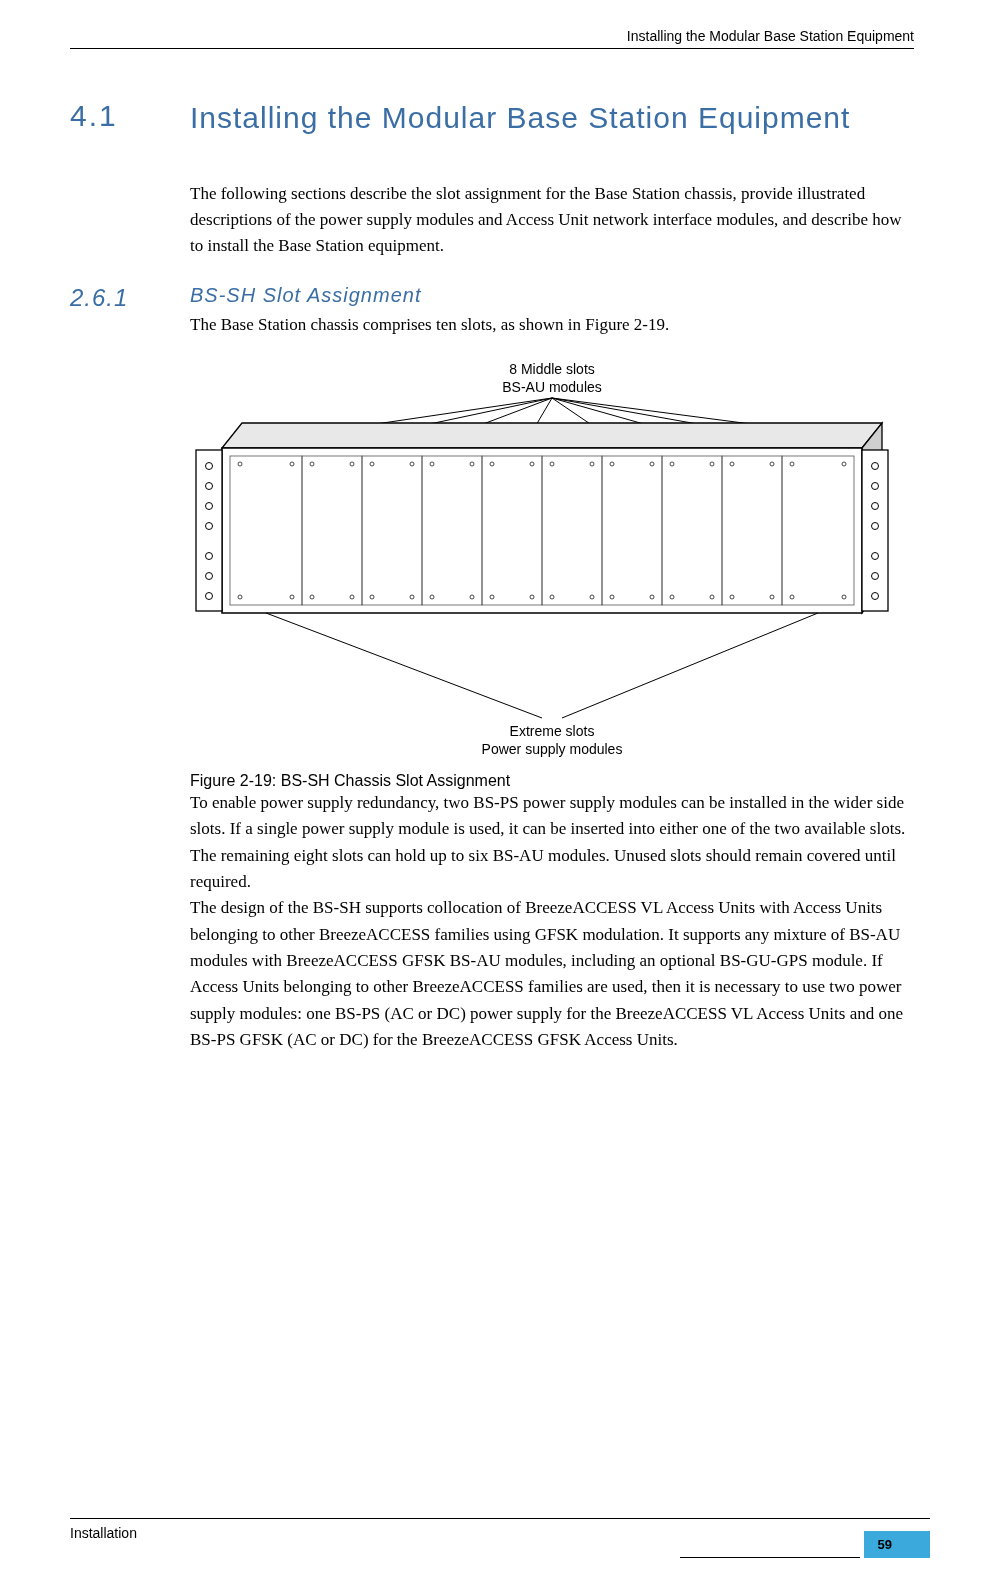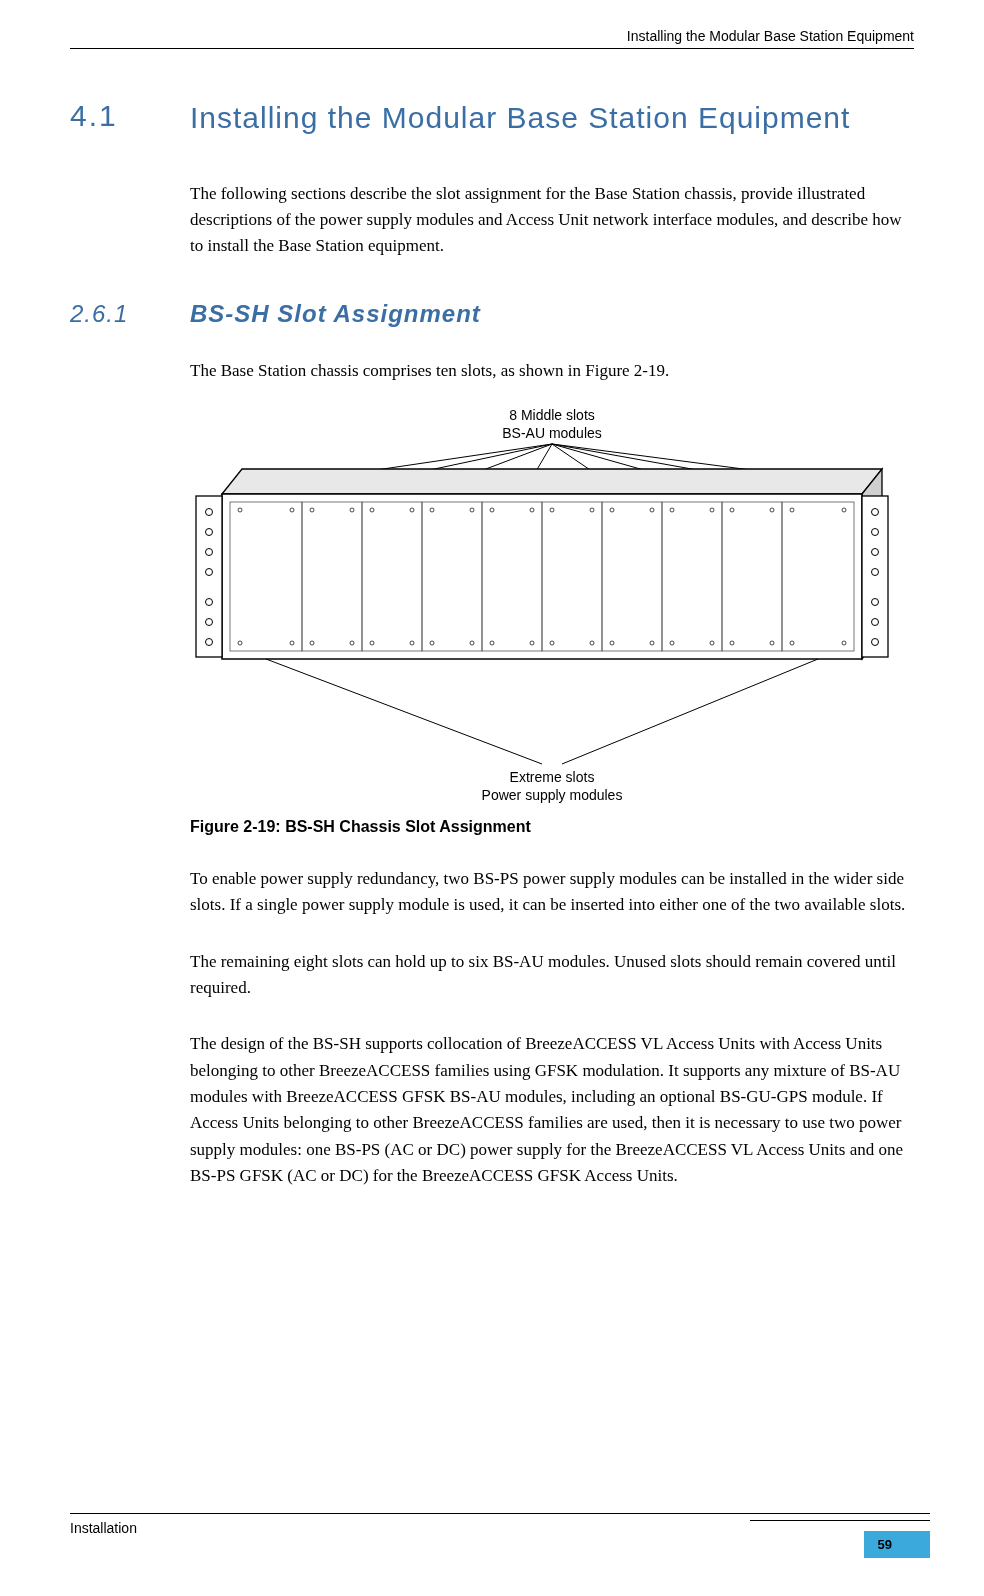--- a/index.html
+++ b/index.html
@@ -34,54 +34,53 @@
   }
   .section-title {
     font-family: Verdana, Arial, sans-serif;
     color: #3a6ea5;
     font-size: 30px;
     letter-spacing: 1px;
     line-height: 1.25;
   }
   .sub-row {
     display: flex;
-    margin-top: 40px;
+    margin-top: 24px;
     gap: 30px;
   }
   .sub-num {
     font-family: Verdana, Arial, sans-serif;
     color: #3a6ea5;
     font-size: 24px;
     font-style: italic;
     letter-spacing: 1px;
     min-width: 90px;
   }
   .sub-title {
     font-family: Verdana, Arial, sans-serif;
     color: #3a6ea5;
-    font-size: 24px;
+    font-size: 20px;
     font-style: italic;
     letter-spacing: 1px;
-    font-weight: bold;
   }
   .body-text {
     margin-left: 120px;
     font-size: 17px;
     line-height: 1.55;
-    margin-top: 30px;
+    margin-top: 0;
   }
   .intro { margin-top: 44px; }
   .figure-wrap {
     margin-left: 120px;
     margin-top: 20px;
     text-align: left;
   }
   .figure-caption {
     font-family: Arial, Helvetica, sans-serif;
-    font-weight: bold;
+    font-weight: normal;
     font-size: 16px;
     margin-top: 14px;
   }
   .chassis-svg {
     width: 720px;
     height: 400px;
     margin: 0 auto;
     display: block;
   }
   .svg-label {
@@ -97,21 +96,21 @@
     border-top: 1px solid #000;
     padding-top: 6px;
     display: flex;
     justify-content: space-between;
     align-items: flex-start;
     font-family: Arial, Helvetica, sans-serif;
     font-size: 14px;
   }
   .footer-right-wrap {
     display: flex;
-    flex-direction: column;
+    flex-direction: row;
     align-items: flex-end;
     gap: 4px;
   }
   .footer-line {
     width: 180px;
     height: 1px;
     background: #000;
   }
   .page-badge {
     background: #3ba9db;

